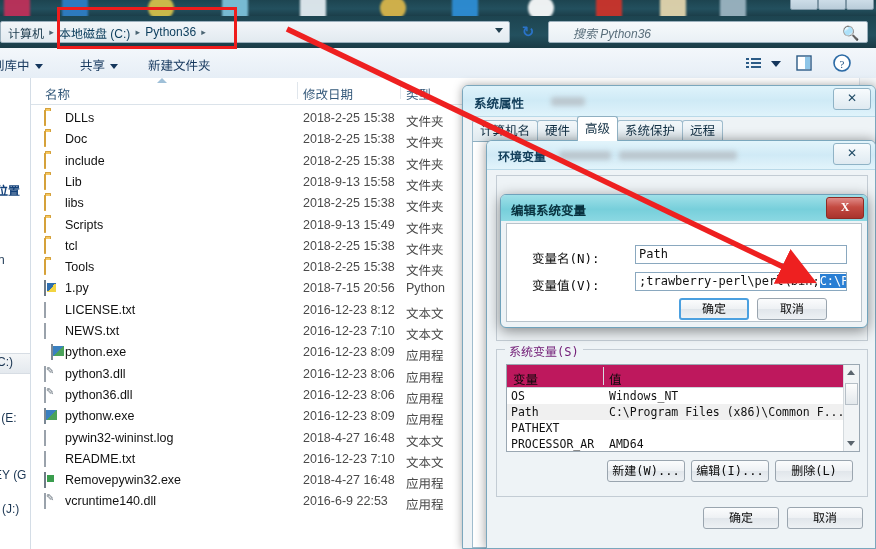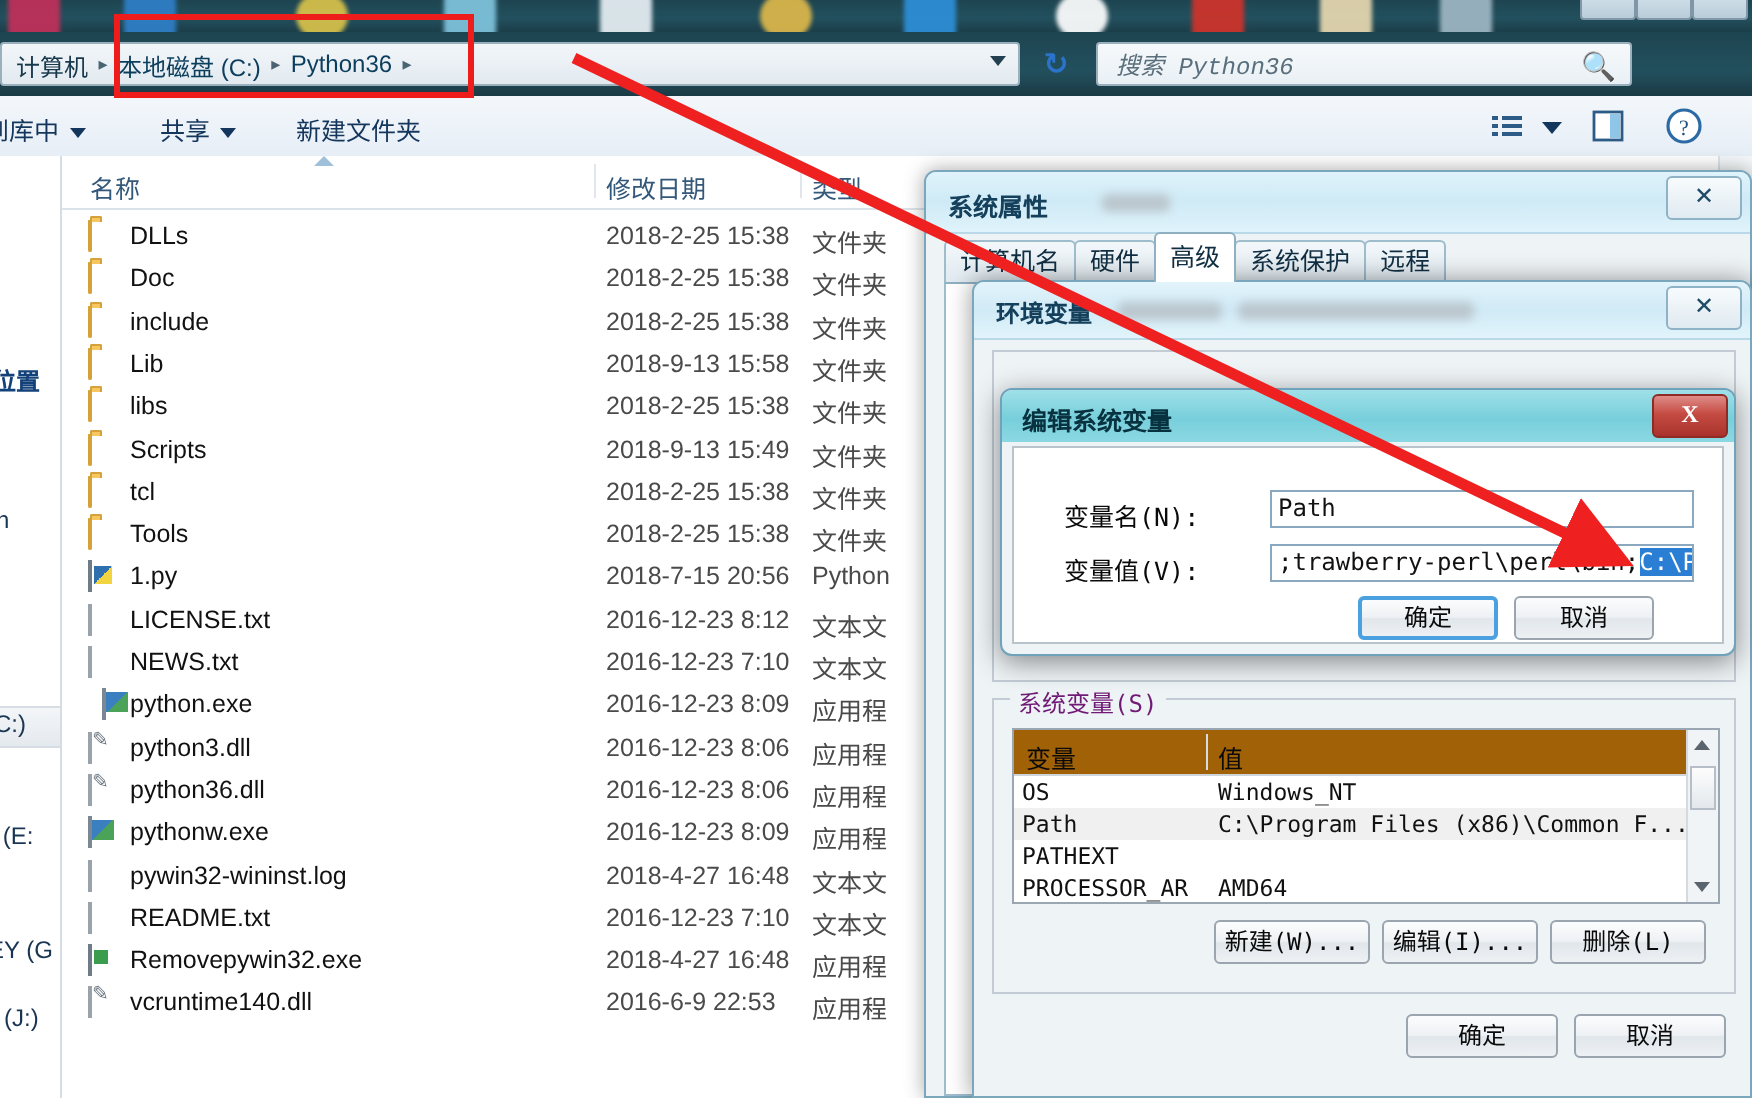--- a/index.html
+++ b/index.html
@@ -55,26 +55,25 @@
     position: absolute; right: 6px; top: 6px;
     width: 0; height: 0; border-left: 4px solid transparent;
     border-right: 4px solid transparent; border-top: 5px solid #22404f;
   }
   .refresh-btn {
     position: absolute; left: 516px; top: 5px; width: 24px; height: 22px;
     display: flex; align-items: center; justify-content: center;
     color: #2a73c9; font-size: 15px; font-weight: bold;
   }
   .search-box {
-    position: absolute; left: 548px; top: 5px; width: 268px; height: 22px;
+    position: absolute; left: 548px; top: 5px; width: 320px; height: 22px;
     background: linear-gradient(180deg,#f6f9fb,#e9f0f5);
     border: 1px solid #9bb0bd; border-radius: 2px;
     box-sizing: border-box; display: flex; align-items: center;
-    padding-left: 9px;
-    font-family: Liberation Mono, monospace;
+    padding-left: 24px;
   }
   .search-box .ph { color: #5a6f7c; font-style: italic; font-size: 12px; }
   .search-icon {
     position: absolute; right: 7px; top: 3px; color: #2a6fb8; font-size: 14px;
   }
 
   
   .toolbar {
     position: absolute; left: 0; top: 32px; width: 876px; height: 30px;
     background: linear-gradient(180deg,#f3f7fb 0%, #e6eef6 100%);
@@ -277,21 +276,21 @@
     position: absolute; top: -8px; left: 8px; background: #eef3f6;
     padding: 0 4px; font-size: 12px; color: #701a75;
     font-family: "DejaVu Sans Mono", monospace;
   }
   .listview {
     position: absolute; box-sizing: border-box;
     background: #ffffff; border: 1px solid #9aa7b2;
   }
   .lv-head {
     position: absolute; left: 0; top: 0; right: 0; height: 22px;
-    border-bottom: 1px solid #cdd4da; background: #a16207;
+    border-bottom: 1px solid #cdd4da; background: #be185d;
   }
   .lv-head .c {
     position: absolute; top: 4px; font-size: 12.5px; color: #0a0a0a;
   }
   .lv-head .sep {
     position: absolute; top: 2px; width: 1px; height: 18px; background: #d7dce1;
   }
   .lv-row { position: absolute; left: 0; right: 0; height: 16px; }
   .lv-row.sel { background: #f0f0f0; }
   .lv-row .k {

